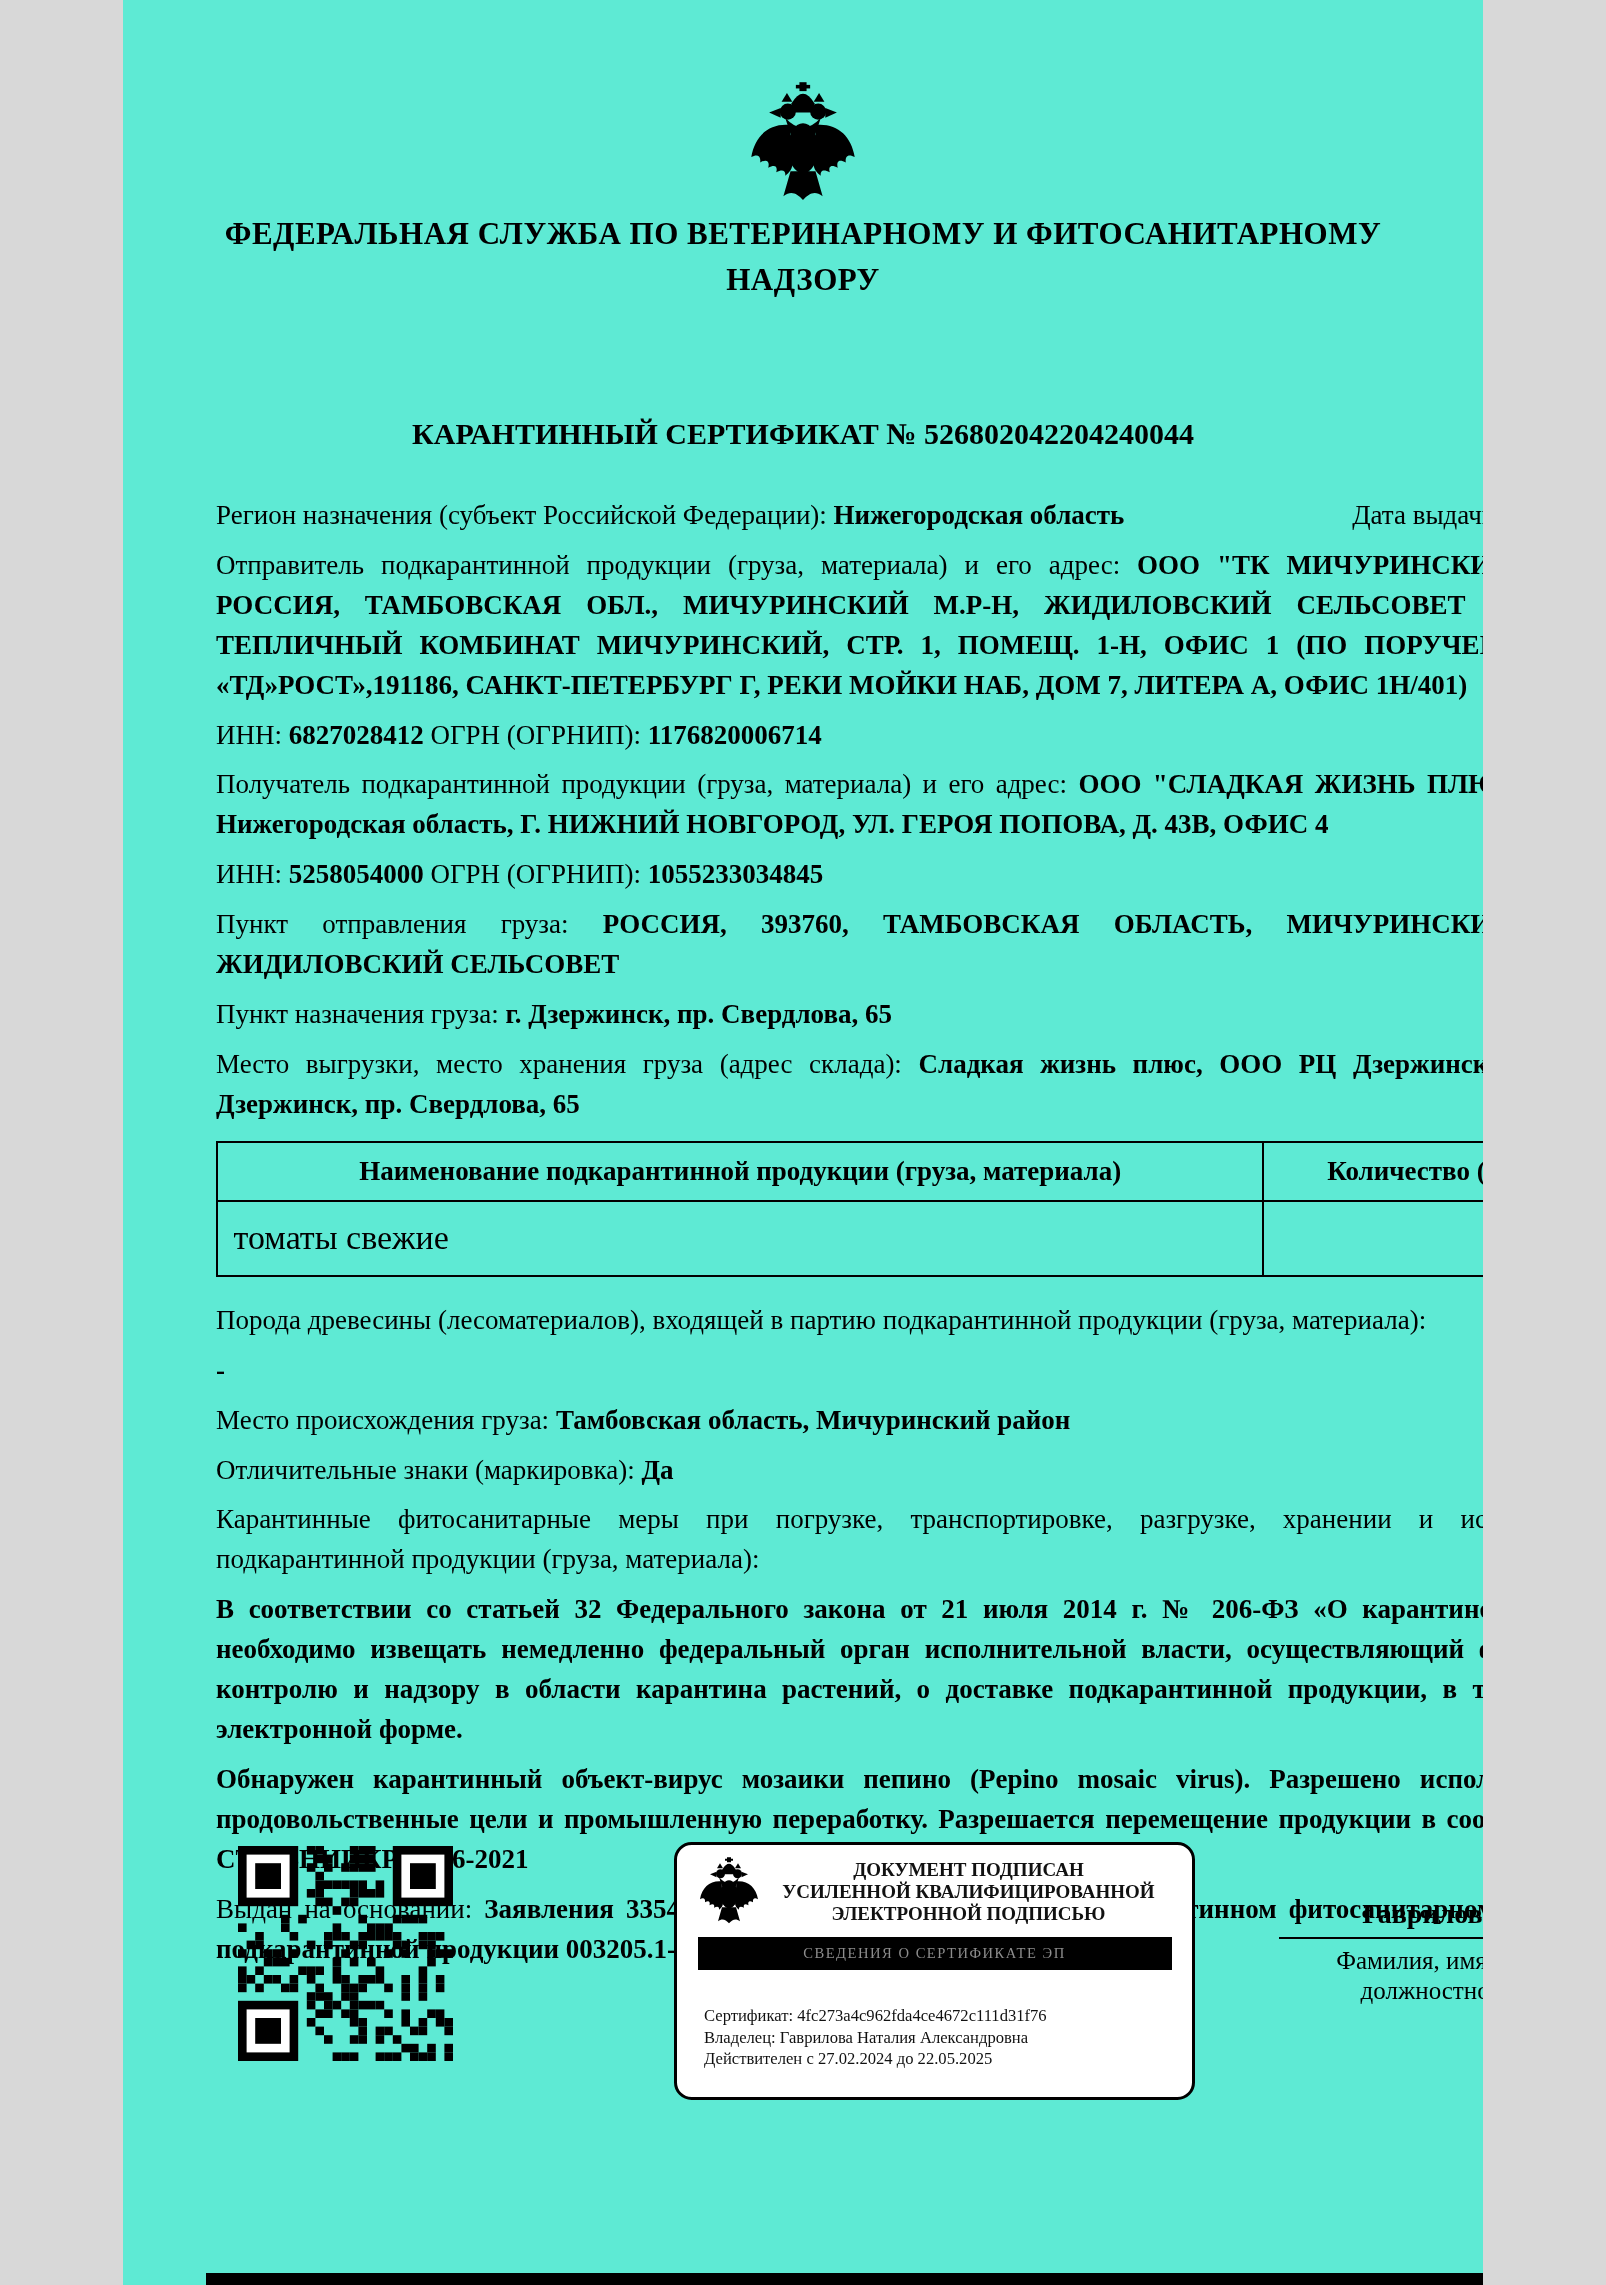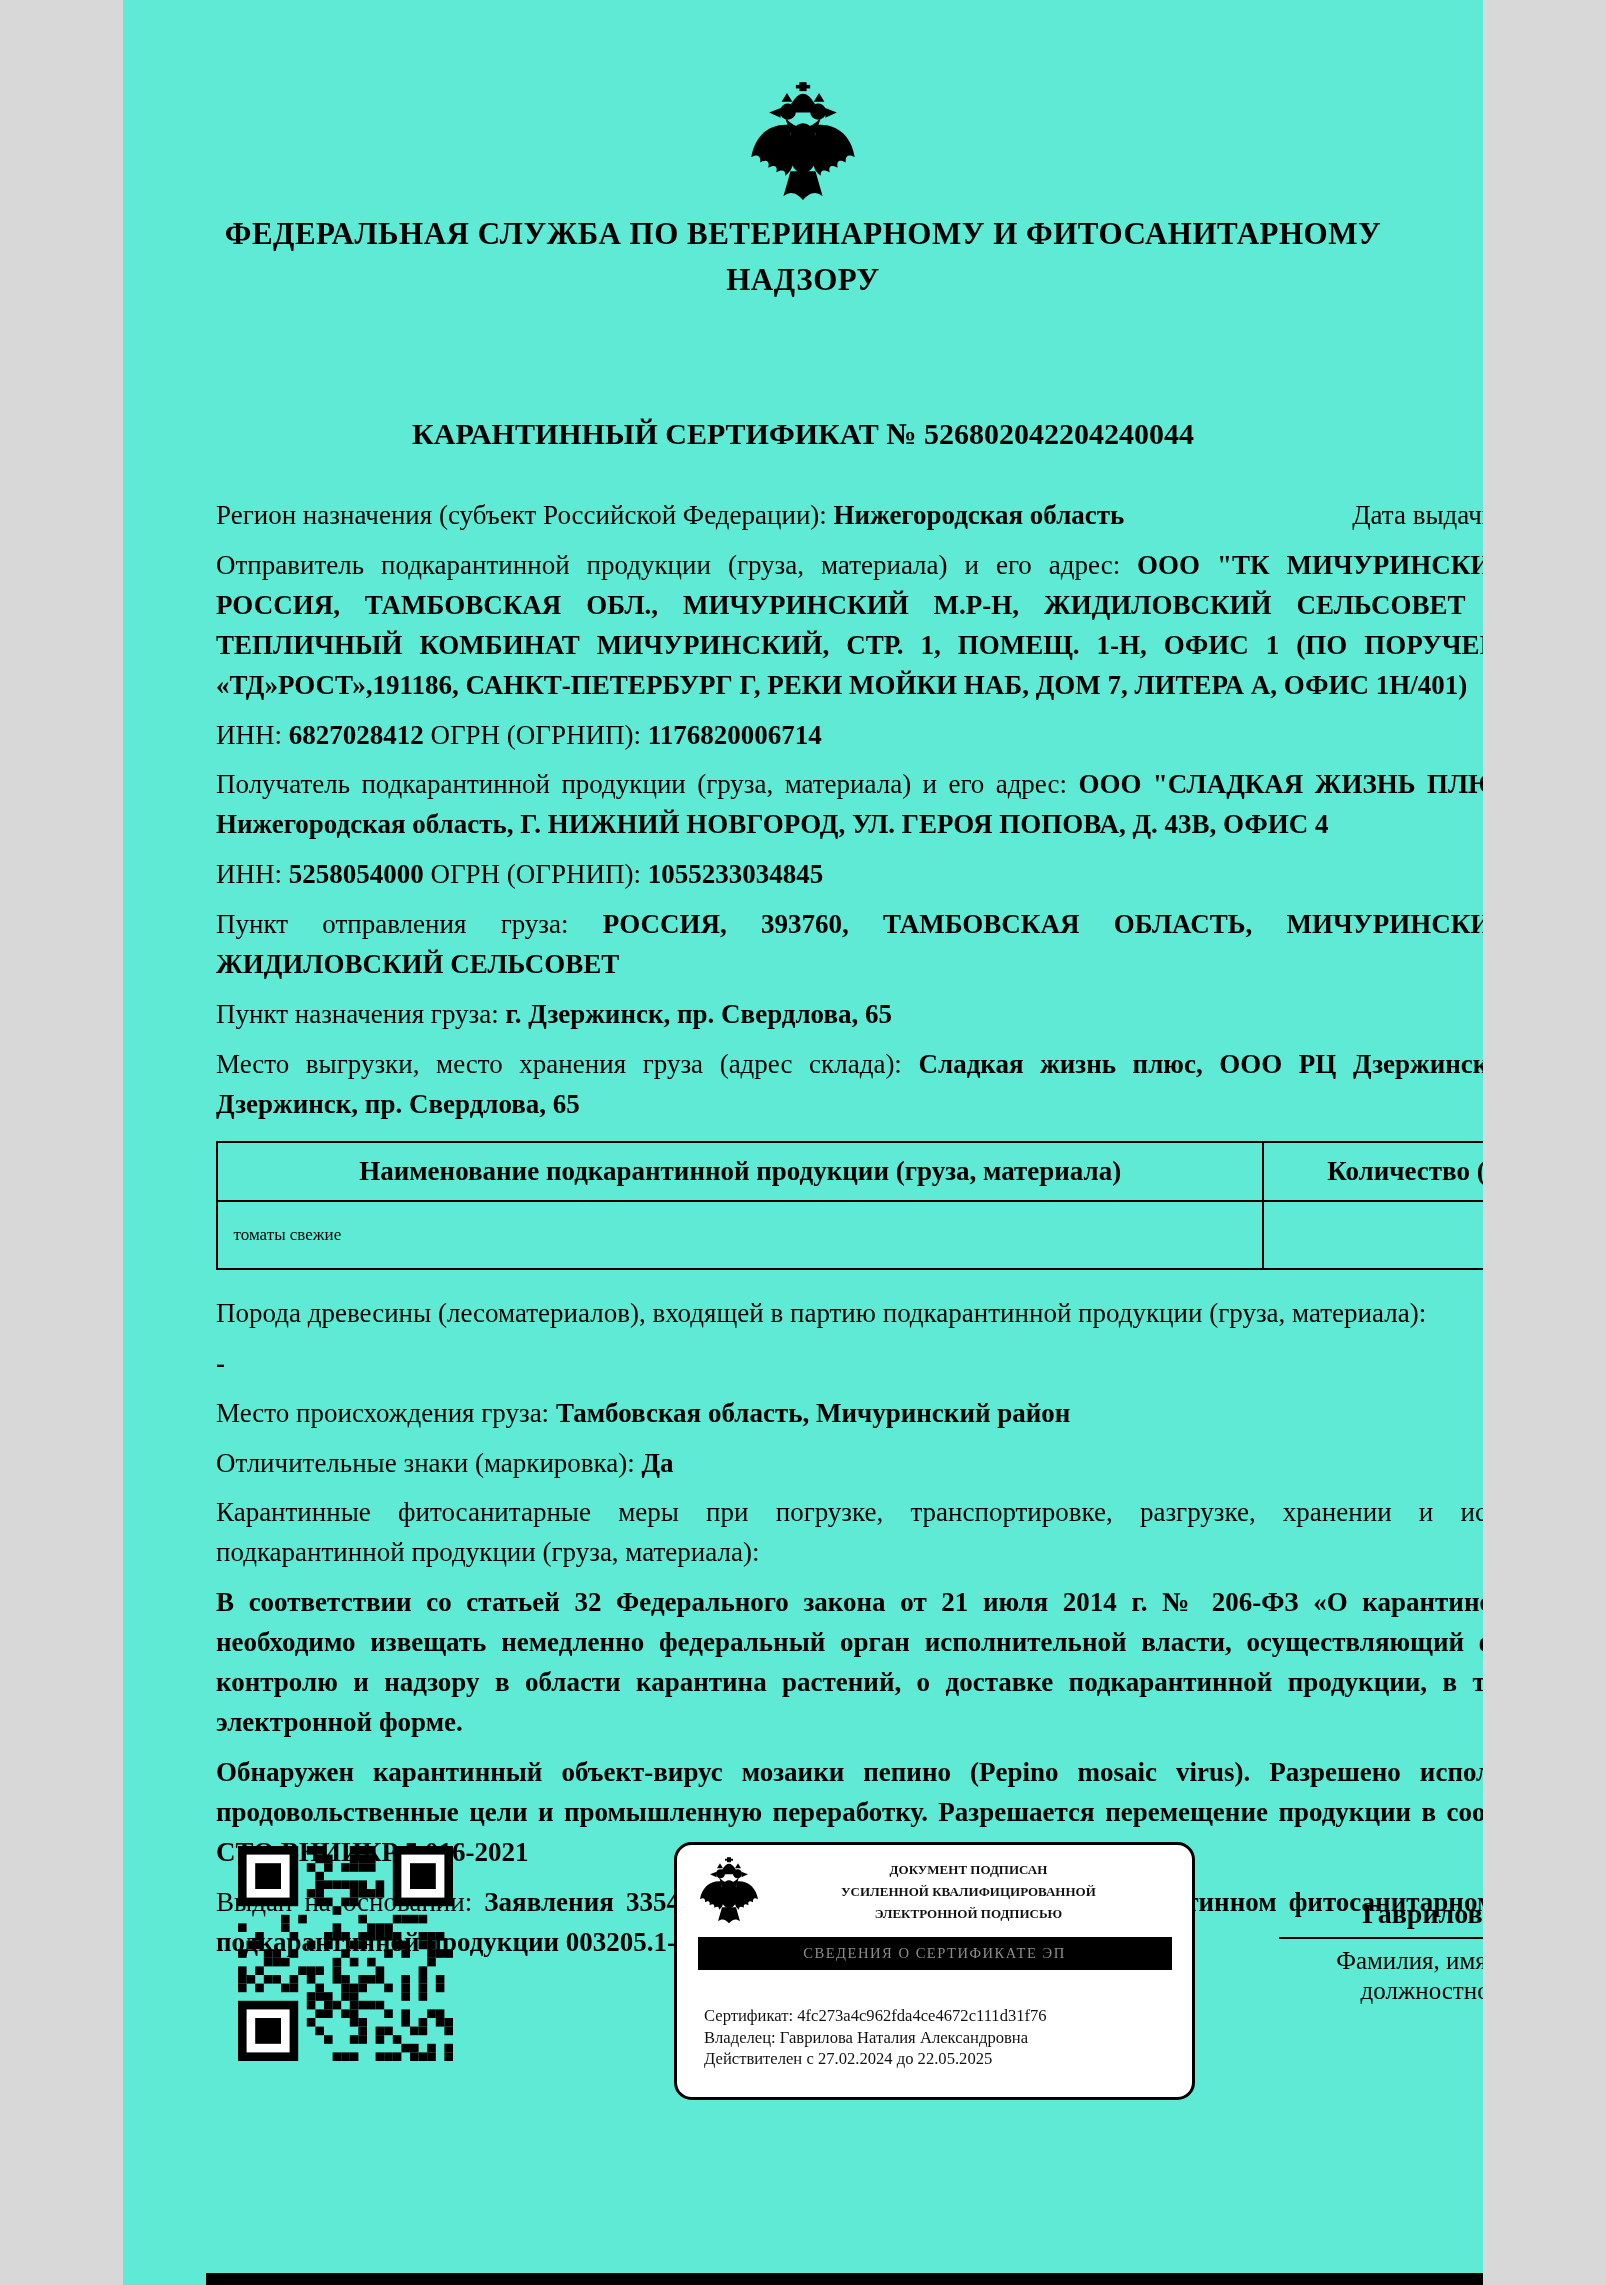--- a/index.html
+++ b/index.html
@@ -13,29 +13,29 @@
         font-weight:bold;font-size:27px;line-height:39px;text-align:center;}
   .cert-title{position:absolute;top:417px;left:0;width:100%;font-weight:bold;font-size:30px;text-align:center;}
   .body{position:absolute;top:495px;left:93px;width:1416px;font-size:27px;}
   .body p{margin:0 0 9.8px;line-height:40px;text-align:justify;gap:32px;}
   .row1{display:flex;justify-content:space-between;text-align:left;}
   .row1 .left{white-space:nowrap;}
   .row1 .right{white-space:nowrap;}
   table.goods{width:100%;border-collapse:collapse;margin:17.6px 0 23.4px;}
   table.goods th,table.goods td{border:2.9px solid #000;}
   table.goods th{font-size:27px;font-weight:bold;padding:12.7px 7.8px;text-align:center;}
-  td.cell-name{font-size:17px;padding:17.6px 7.8px 17.6px 15.6px;}
+  td.cell-name{font-size:34px;padding:17.6px 7.8px 17.6px 15.6px;}
   td.cell-qty{font-size:27px;font-weight:bold;text-align:right;padding:17.6px 13.7px 17.6px 7.8px;}
   .dash-line{margin-bottom:13.7px;}
   .qr{position:absolute;left:115px;top:1846px;}
   .stamp{position:absolute;left:551px;top:1842px;width:521px;height:258px;border:3.9px solid #000;
          border-radius:17.6px;box-sizing:border-box;background:#fff;}
   .stamp-head{display:flex;align-items:center;padding:11.7px 15.6px 0 21.5px;}
   .stamp-eagle{flex:0 0 62px;}
-  .stamp-title{flex:1;text-align:center;font-weight:bold;font-size:13px;line-height:22.4px;color:#111;}
+  .stamp-title{flex:1;text-align:center;font-weight:bold;font-size:19px;line-height:22.4px;color:#111;}
   .banner{margin:9.8px auto 0;width:474px;height:33px;background:#000;color:#8d8d8d;
           font-size:14.6px;letter-spacing:1.5px;text-align:center;line-height:33px;overflow:hidden;}
   .stamp-info{padding:13.7px 9.8px 0 27px;font-size:16.6px;line-height:21.5px;color:#111;margin-top:21px;}
   .sig{position:absolute;left:1156px;top:1898px;width:371px;text-align:center;}
   .sig-name{font-size:28px;font-weight:bold;padding-bottom:7px;border-bottom:2.9px solid #000;}
   .sig-cap{font-size:25px;line-height:30px;padding-top:6.8px;}
   .vline{position:absolute;left:1596px;top:0;width:2.9px;height:542px;background:#000;}
   .bstrip{position:absolute;left:83px;right:0;bottom:0;height:11.7px;background:#000;}
   .defs{position:absolute;width:0;height:0;}
 </style>

